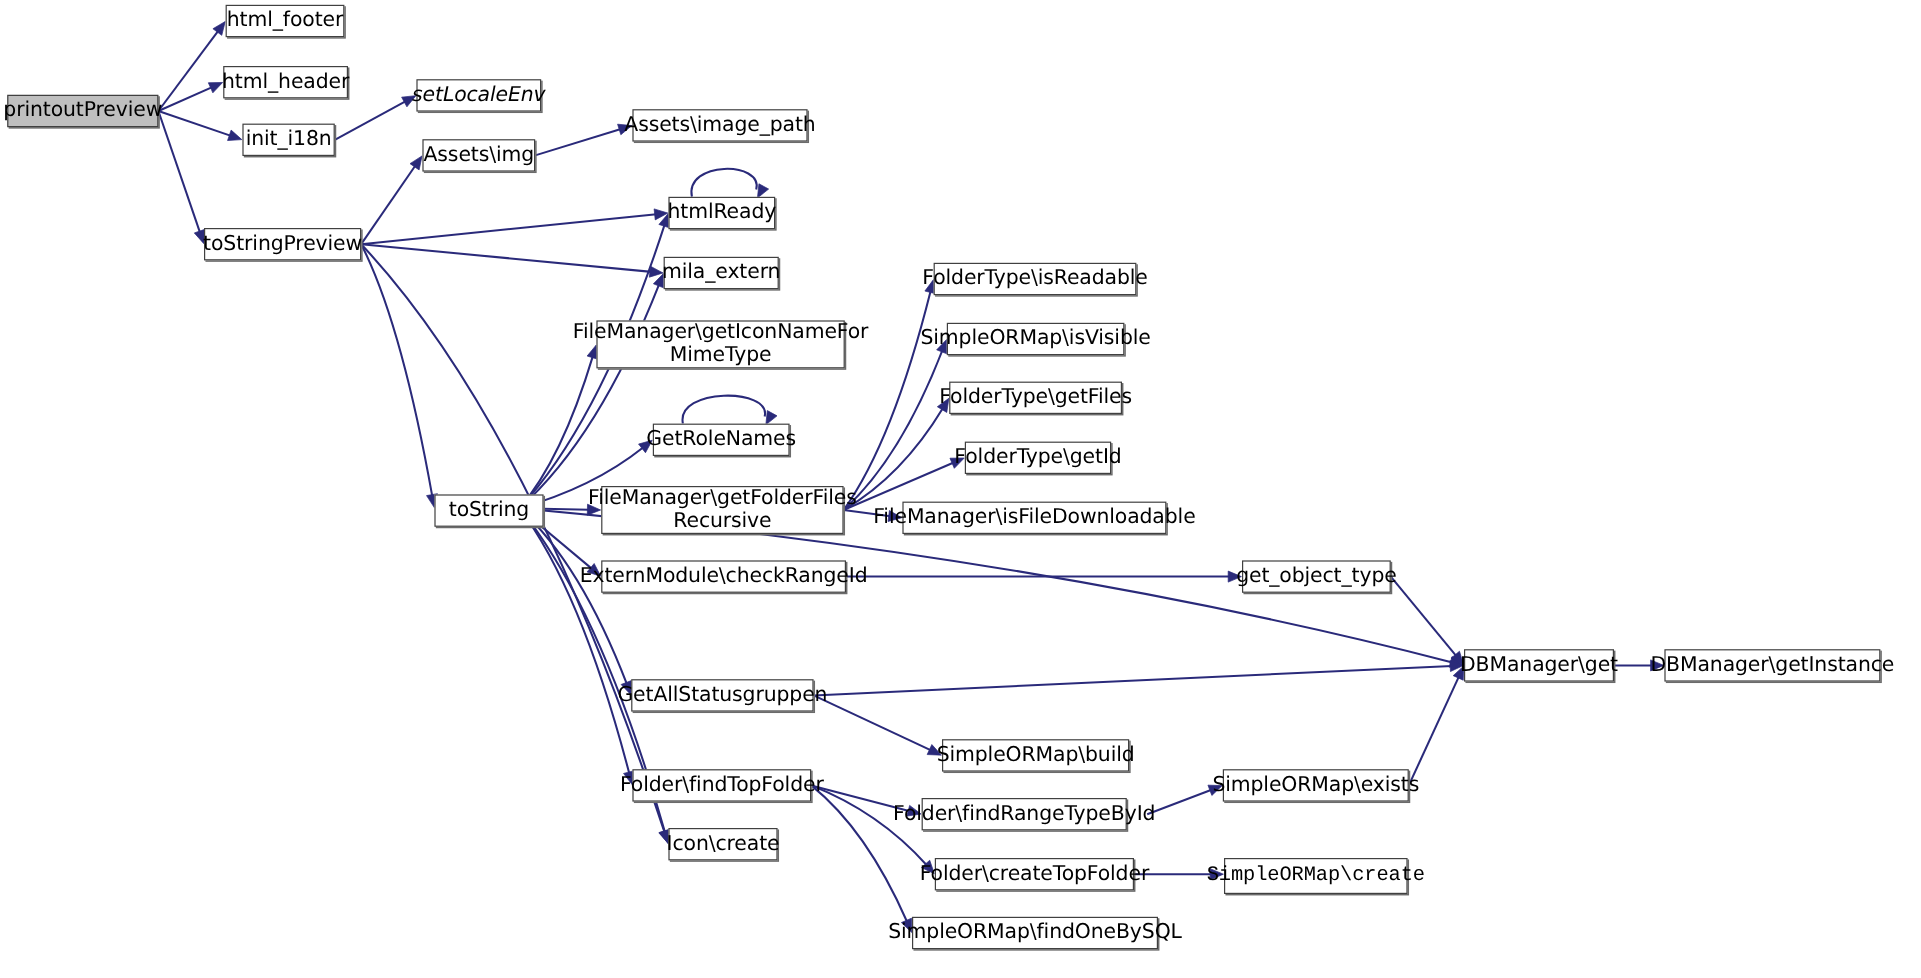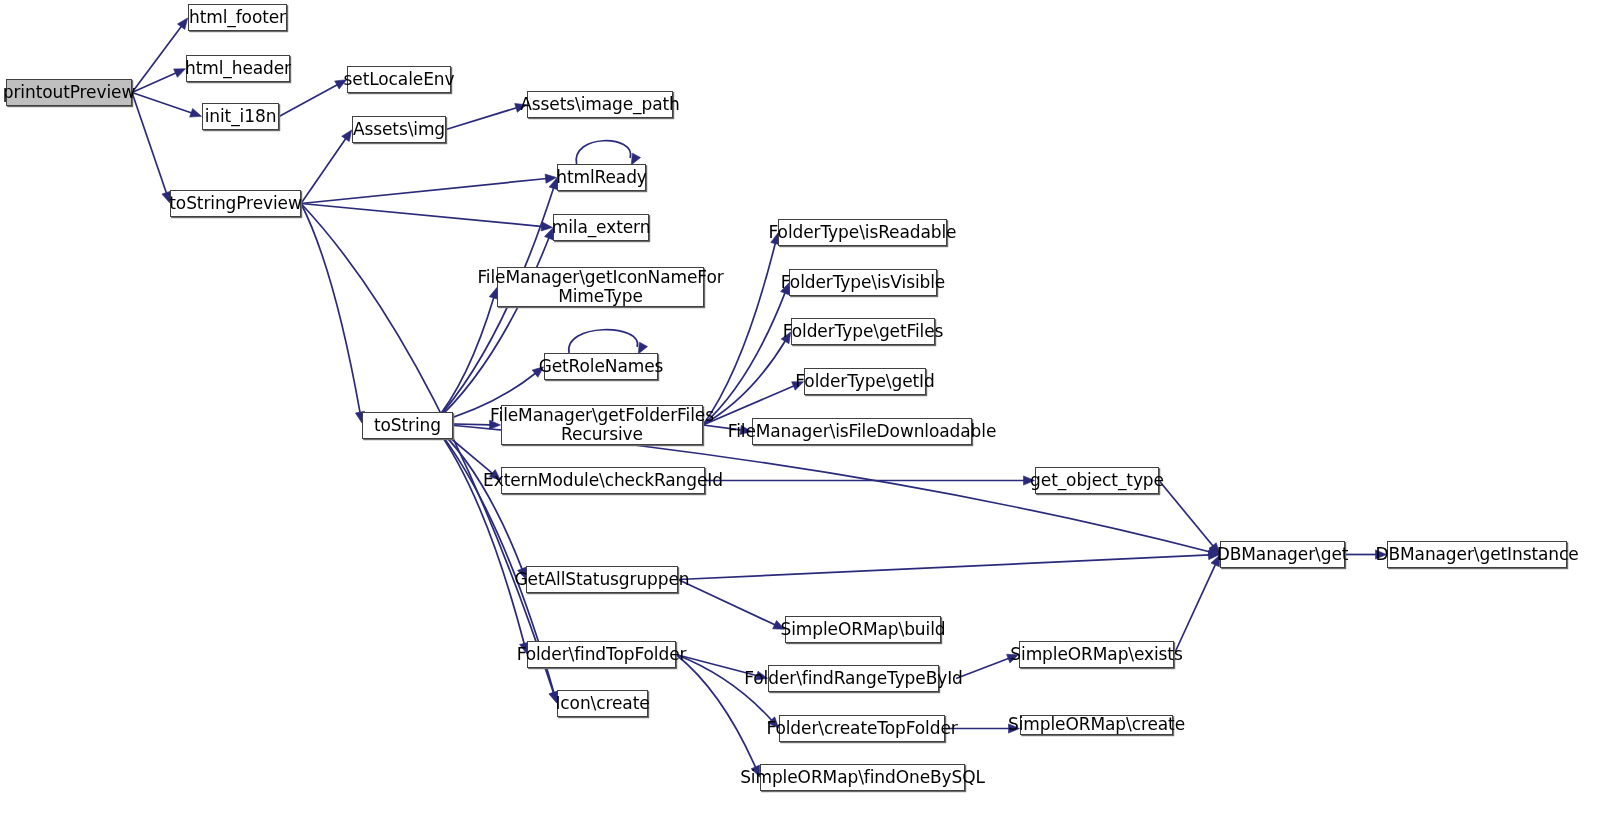--- a/index.html
+++ b/index.html
@@ -105,43 +105,43 @@
       <polygon points="1018.5327561325355,654.677997663796 1009.89096955524,662.8925898479811 1006.6158125413938,654.2953026866346" fill="#2a2a7a" stroke="#2a2a7a" stroke-width="0.6"></polygon>
       <path d="M 1174 654.5 Q 1197 604.5 1215.8209439176785 563.5849045267857" fill="none" stroke="#2a2a7a" stroke-width="1.7"></path>
       <polygon points="1219.791047195884,554.9542452263393 1219.3731415876518,566.8700060036715 1211.0150294230089,563.0252744079357" fill="#2a2a7a" stroke="#2a2a7a" stroke-width="0.6"></polygon>
       <path d="M 945 728.5 Q 982.5 728.5 1010 728.5" fill="none" stroke="#2a2a7a" stroke-width="1.7"></path>
       <polygon points="1019.5,728.5 1008.5,733.1 1008.5,723.9" fill="#2a2a7a" stroke="#2a2a7a" stroke-width="0.6"></polygon>
     </svg>
 <div class="node highlight" style="left: 6px; top: 79px; width: 126px; height: 27px;">printoutPreview</div>
     <div class="node" style="left: 188px; top: 4px; width: 99px; height: 27px;">html_footer</div>
     <div class="node" style="left: 186px; top: 55px; width: 104px; height: 27px;">html_header</div>
     <div class="node" style="left: 202px; top: 103px; width: 77px; height: 27px;">init_i18n</div>
-    <div class="node" style="left: 347px; top: 66px; width: 104px; height: 27px;">setLocaleEnv</div>
+    <div class="node" style="left: 347px; top: 66px; width: 104px; height: 27px; font-style: italic;">setLocaleEnv</div>
     <div class="node" style="left: 352px; top: 116px; width: 94px; height: 27px;">Assets\img</div>
     <div class="node" style="left: 170px; top: 190px; width: 131px; height: 27px;">toStringPreview</div>
     <div class="node" style="left: 527px; top: 91px; width: 146px; height: 27px;">Assets\image_path</div>
     <div class="node" style="left: 557px; top: 164px; width: 89px; height: 27px;">htmlReady</div>
     <div class="node" style="left: 553px; top: 214px; width: 96px; height: 27px;">mila_extern</div>
     <div class="node" style="left: 497px; top: 267px; width: 207px; height: 40px;">FileManager\getIconNameFor
 MimeType</div>
     <div class="node" style="left: 544px; top: 353px; width: 114px; height: 27px;">GetRoleNames</div>
     <div class="node" style="left: 362px; top: 412px; width: 91px; height: 27px;">toString</div>
     <div class="node" style="left: 501px; top: 405px; width: 202px; height: 40px;">FileManager\getFolderFiles
 Recursive</div>
     <div class="node" style="left: 778px; top: 219px; width: 169px; height: 27px;">FolderType\isReadable</div>
-    <div class="node" style="left: 789px; top: 269px; width: 148px; height: 27px;">FolderType\isVisible</div>
+    <div class="node" style="left: 789px; top: 269px; width: 148px; height: 27px;">SimpleORMap\isVisible</div>
     <div class="node" style="left: 791px; top: 318px; width: 144px; height: 27px;">FolderType\getFiles</div>
     <div class="node" style="left: 804px; top: 368px; width: 122px; height: 27px;">FolderType\getId</div>
     <div class="node" style="left: 752px; top: 418px; width: 220px; height: 27px;">FileManager\isFileDownloadable</div>
     <div class="node" style="left: 501px; top: 467px; width: 204px; height: 27px;">ExternModule\checkRangeId</div>
     <div class="node" style="left: 1035px; top: 467px; width: 124px; height: 27px;">get_object_type</div>
     <div class="node" style="left: 1220px; top: 541px; width: 125px; height: 27px;">DBManager\get</div>
     <div class="node" style="left: 1387px; top: 541px; width: 180px; height: 27px;">DBManager\getInstance</div>
     <div class="node" style="left: 526px; top: 566px; width: 152px; height: 27px;">GetAllStatusgruppen</div>
     <div class="node" style="left: 785px; top: 616px; width: 156px; height: 27px;">SimpleORMap\build</div>
     <div class="node" style="left: 1019px; top: 641px; width: 155px; height: 27px;">SimpleORMap\exists</div>
     <div class="node" style="left: 527px; top: 641px; width: 149px; height: 27px;">Folder\findTopFolder</div>
     <div class="node" style="left: 768px; top: 665px; width: 171px; height: 27px;">Folder\findRangeTypeById</div>
     <div class="node" style="left: 557px; top: 690px; width: 91px; height: 27px;">Icon\create</div>
     <div class="node" style="left: 779px; top: 715px; width: 166px; height: 27px;">Folder\createTopFolder</div>
-    <div class="node" style="left: 1020px; top: 715px; width: 153px; height: 20px;">SimpleORMap\create</div>
+    <div class="node" style="left: 1020px; top: 715px; width: 153px; height: 30px; font-family: Liberation Mono, monospace;">SimpleORMap\create</div>
     <div class="node" style="left: 760px; top: 764px; width: 205px; height: 27px;">SimpleORMap\findOneBySQL</div>
   </div>
 
 </body></html>

